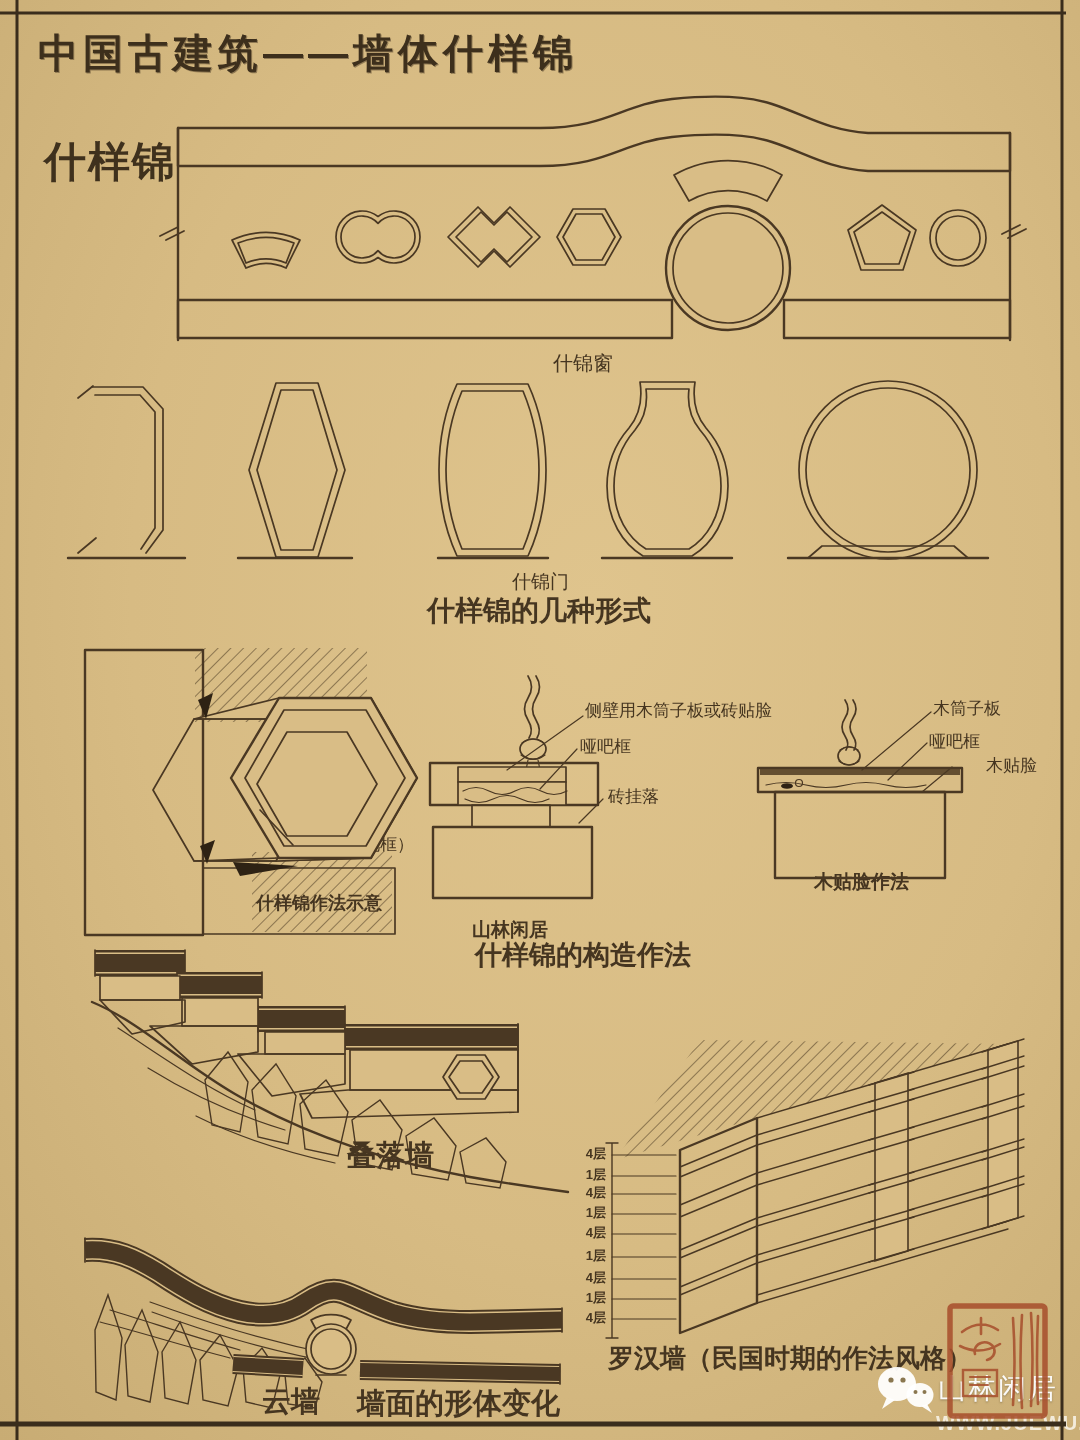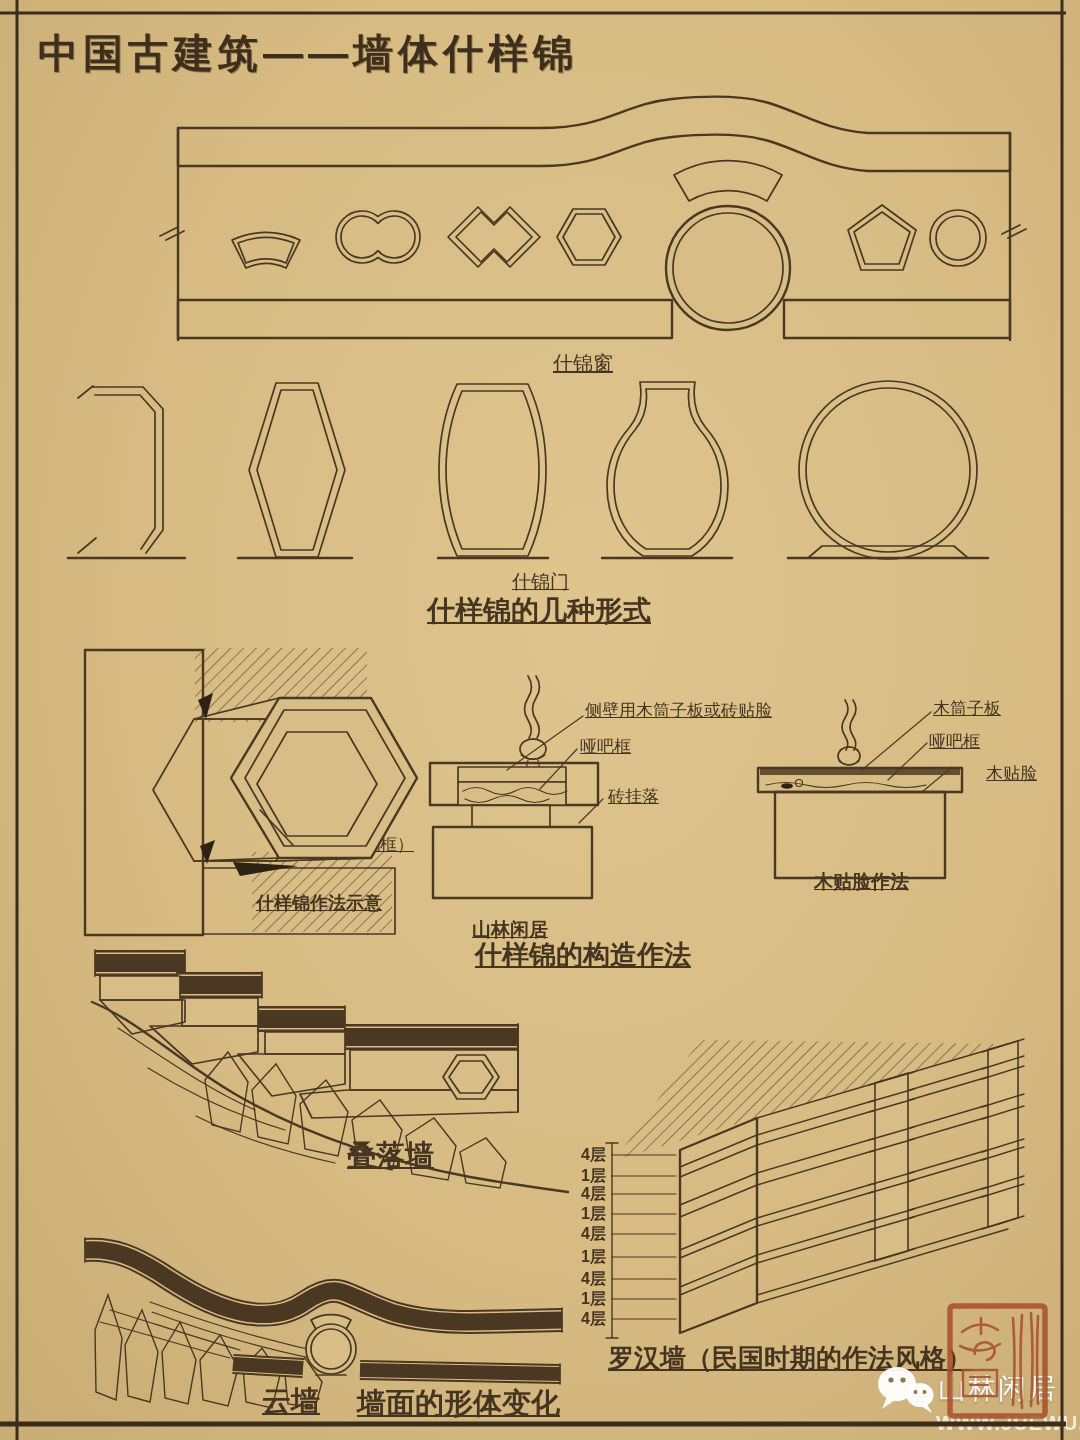--- a/index.html
+++ b/index.html
@@ -4,37 +4,37 @@
 <style>
   html,body{margin:0;padding:0;background:#8a7a5a;}
   .page{
     position:relative;width:1080px;height:1440px;overflow:hidden;
     background:#d8bc85;
     background-image:radial-gradient(ellipse at 55% 42%, #dfc48d 0%, #d7bb83 55%, #c8ac74 100%);
     font-family:"Liberation Sans","DejaVu Sans",sans-serif;
     color:#46361f;
   }
   .abs{position:absolute;}
-  .cap{position:absolute;color:#453520;white-space:nowrap;line-height:1.1;text-decoration:underline;}
+  .cap{position:absolute;color:#453520;white-space:nowrap;line-height:1.1;}
   .b{font-weight:bold;}
   .title{
     position:absolute;left:38px;top:26px;width:1010px;
     font-size:40px;font-weight:900;letter-spacing:5px;color:#3d2f1c;
     text-shadow:1px 1px 0 rgba(62,47,28,.45);
   }
   .side-label{position:absolute;left:44px;top:134px;font-size:42px;font-weight:900;color:#3f311d;letter-spacing:2px;}
   .s17{font-size:17px;}
   .s18{font-size:18px;}
   .s19{font-size:19px;}
   .s20{font-size:20px;}
   .s26{font-size:26px;text-align:right;}
   .s27{font-size:27px;margin-left:48px;}
   .s28{font-size:28px;}
   .s29{font-size:29px;}
-  .layer-lbl{position:absolute;width:40px;text-align:right;font-size:16px;font-weight:bold;color:#453520;}
+  .layer-lbl{position:absolute;width:40px;text-align:right;font-size:13px;font-weight:bold;color:#453520;}
   .wm-name{
     position:absolute;left:938px;top:1370px;font-size:28px;font-weight:normal;
     color:rgba(255,255,255,.95);text-shadow:0 1px 2px rgba(90,75,45,.5);letter-spacing:2px;
   }
   .wm-url{
     position:absolute;left:936px;top:1412px;font-size:20px;font-weight:bold;
     color:rgba(252,250,244,.8);letter-spacing:1px;
   }
   
   .ink{stroke:#4a3823;fill:none;stroke-width:1.7;stroke-linecap:round;stroke-linejoin:round;}
@@ -242,37 +242,38 @@
     <g style="mix-blend-mode:multiply;" stroke="#a8502d" fill="none" opacity="0.88" stroke-linecap="round">
       <rect x="950" y="1306" width="95" height="110" rx="3" stroke-width="5.5"></rect>
       <path stroke-width="2.6" d="M1013,1318 q3,44 0,87 M1022,1315 q-3,46 0,93 M1031,1313 q3,46 0,93 M1038,1316 q-2,44 0,88"></path>
       <path stroke-width="2.6" d="M981,1318 v16 M962,1332 q18,-14 36,-2 M960,1346 q20,10 40,-2 M975,1354 a10,9 0 1 1 12,6"></path>
       <rect x="963" y="1370" width="34" height="26" stroke-width="2.4"></rect>
       <path stroke-width="2.2" d="M970,1377 h20 M970,1385 h18"></path>
     </g>
   </svg>
 
   <div class="title">中国古建筑——墙体什样锦</div>
+  <div class="side-label">什样锦</div>
 
   <div class="cap s20" style="left:553px;top:352px;">什锦窗</div>
   <div class="cap s19" style="left:512px;top:572px;">什锦门</div>
   <div class="cap s28 b" style="left:427px;top:596px;">什样锦的几种形式</div>
 
   <div class="cap s17" style="left:295px;top:836px;">盒子（哑吧框）</div>
   <div class="cap s18 b" style="left:256px;top:894px;">什样锦作法示意</div>
 
   <div class="cap s17" style="left:585px;top:702px;">侧壁用木筒子板或砖贴脸</div>
   <div class="cap s17" style="left:580px;top:738px;">哑吧框</div>
   <div class="cap s17" style="left:608px;top:788px;">砖挂落</div>
   <div class="cap s19 b" style="left:472px;top:920px;">山林闲居</div>
   <div class="cap s27 b" style="left:427px;top:941px;">什样锦的构造作法</div>
 
   <div class="cap s17" style="left:933px;top:700px;">木筒子板</div>
   <div class="cap s17" style="left:929px;top:733px;">哑吧框</div>
-  <div class="cap s17" style="left:986px;top:757px;margin-top:8px;">木贴脸</div>
+  <div class="cap s17" style="left:986px;top:757px;">木贴脸</div>
   <div class="cap s19 b" style="left:814px;top:872px;">木贴脸作法</div>
 
   <div class="cap s29 b" style="left:347px;top:1140px;">叠落墙</div>
 
   <div class="layer-lbl" style="left:566px;top:1145px;">4层</div>
   <div class="layer-lbl" style="left:566px;top:1166px;">1层</div>
   <div class="layer-lbl" style="left:566px;top:1184px;">4层</div>
   <div class="layer-lbl" style="left:566px;top:1204px;">1层</div>
   <div class="layer-lbl" style="left:566px;top:1224px;">4层</div>
   <div class="layer-lbl" style="left:566px;top:1247px;">1层</div>

